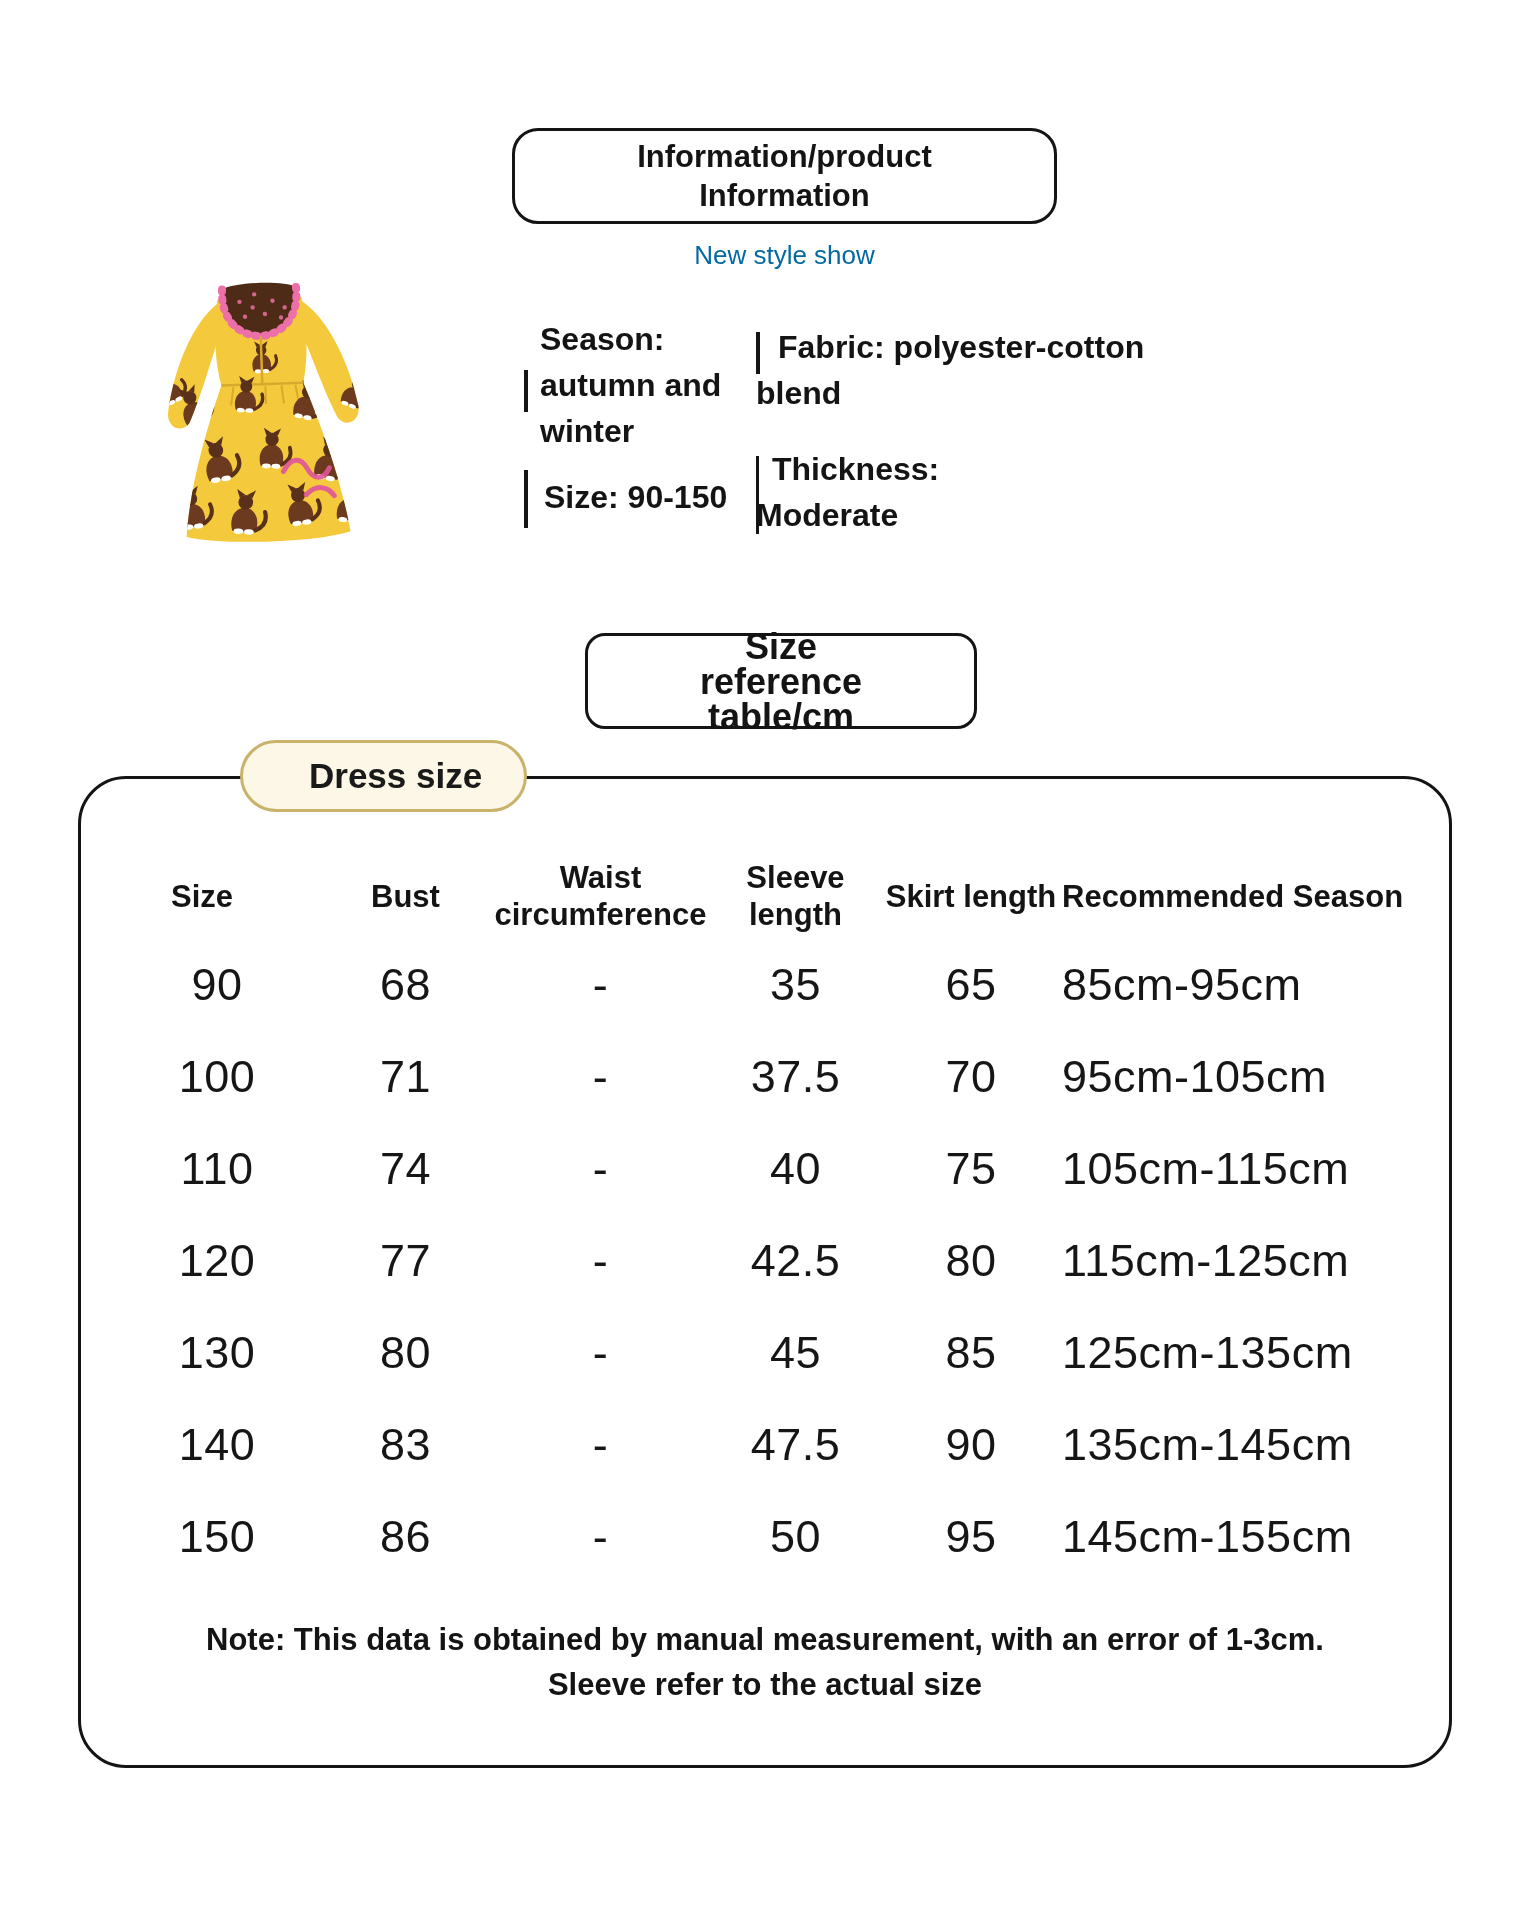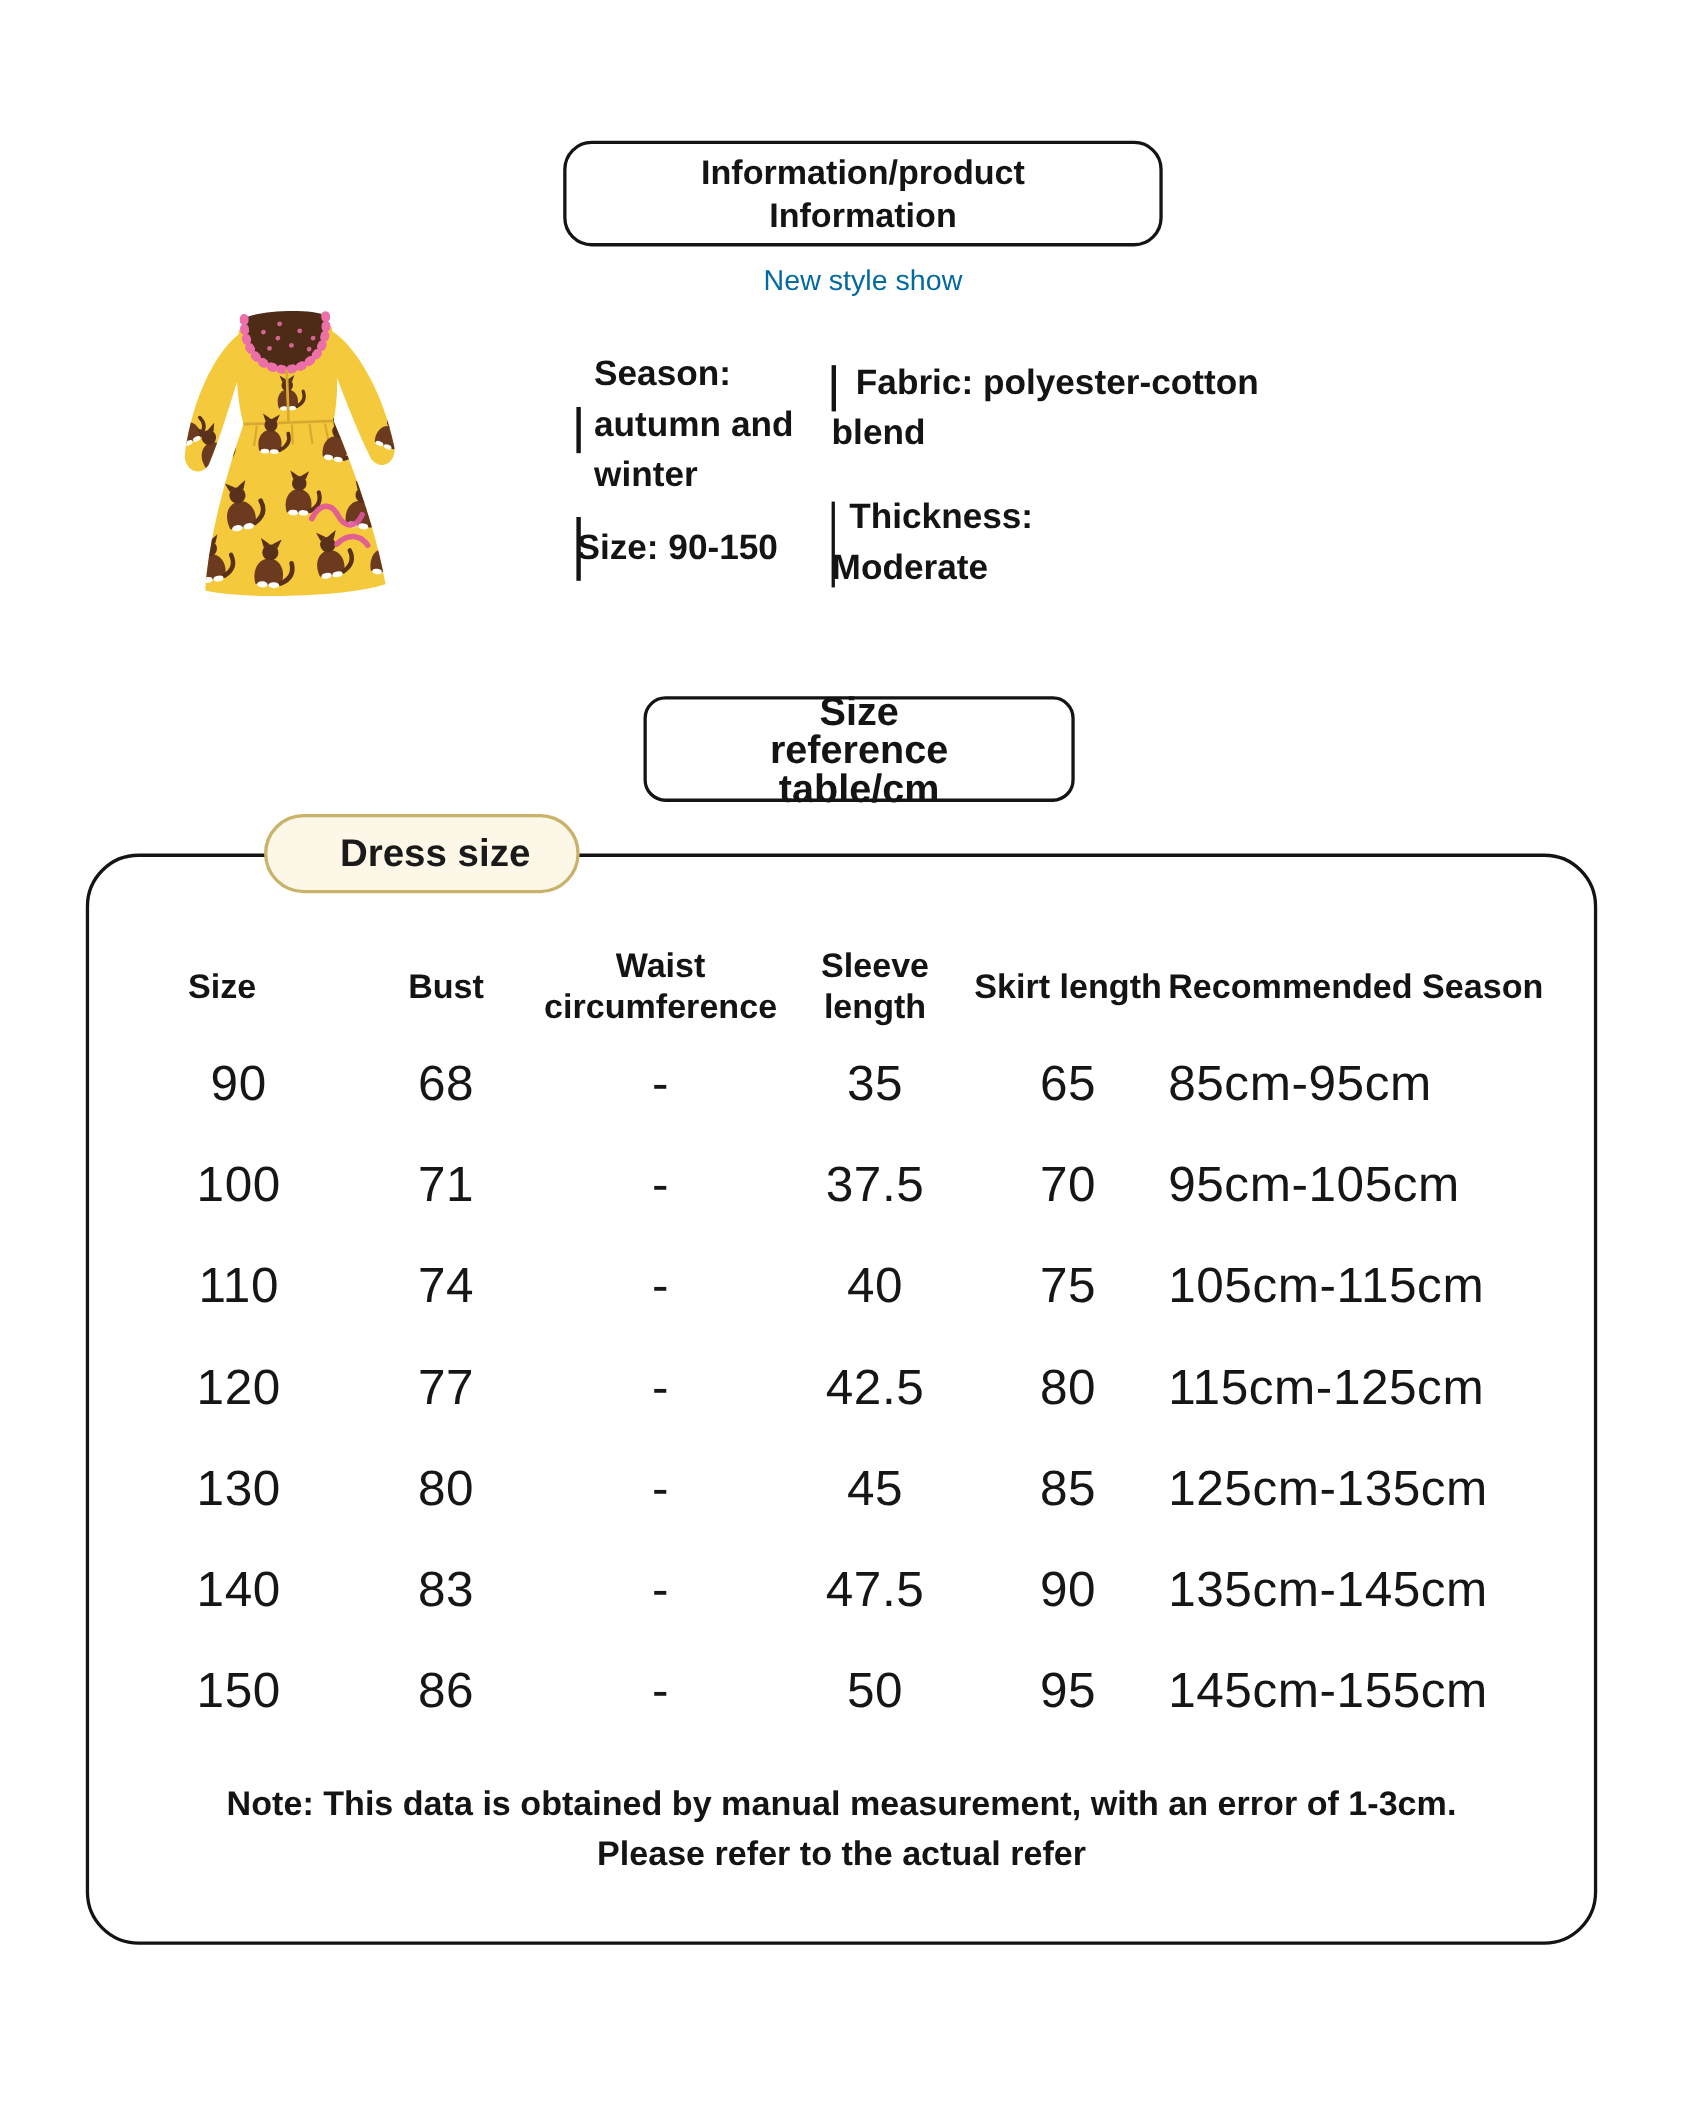--- a/index.html
+++ b/index.html
@@ -29,21 +29,21 @@
   .dress-wrap { position:absolute; left:98px; top:246px; width:338px; height:314px; }
 
   
   .detail { position:absolute; font-size:32px; font-weight:700; color:#141414; line-height:46px; }
   .vbar { position:absolute; left:0; width:4px; background:#141414; display:block; }
   .season-block { left:524px; top:316px; width:245px; }
   .season-label { padding-left:16px; }
   .season-value { position:relative; padding-left:16px; width:226px; }
   .season-value .vbar { top:8px; height:42px; }
   .sizeline-block { left:524px; top:474px; width:300px; }
-  .sizeline-block .text { position:relative; }
+  .sizeline-block .text { position:relative; padding-left:20px; }
   .sizeline-block .vbar { top:-4px; height:58px; }
   .fabric-block { left:756px; top:324px; width:452px; }
   .fabric-block .text { position:relative; text-indent:22px; }
   .fabric-block .vbar { top:8px; height:42px; }
   .thickness-block { left:756px; top:446px; width:270px; }
   .thickness-block .text { position:relative; text-indent:16px; }
   .thickness-block .vbar { top:10px; height:78px; width:3px; }
 
   
   .size-ref-badge {
@@ -278,17 +278,17 @@
             <td class="c1">86</td>
             <td class="c2">-</td>
             <td class="c3">50</td>
             <td class="c4">95</td>
             <td class="c5">145cm-155cm</td>
           </tr>
         </tbody>
     </table>
     <div class="note">
       <div>Note: This data is obtained by manual measurement, with an error of 1-3cm.</div>
-      <div>Please refer to the actual refer</div>
+      <div>Sleeve refer to the actual size</div>
     </div>
   </div>
 
 </div>
 
 </body></html>

